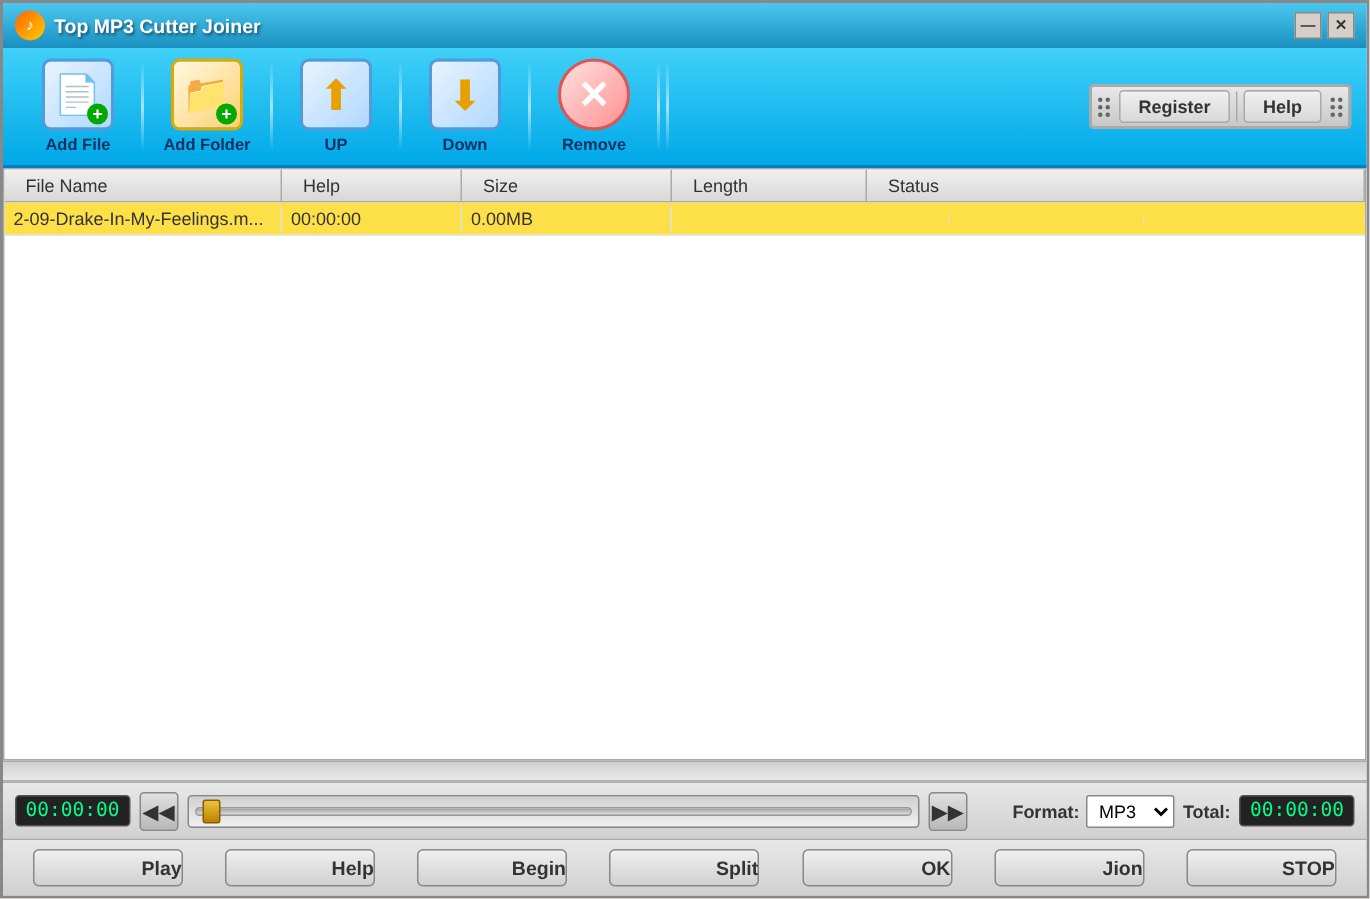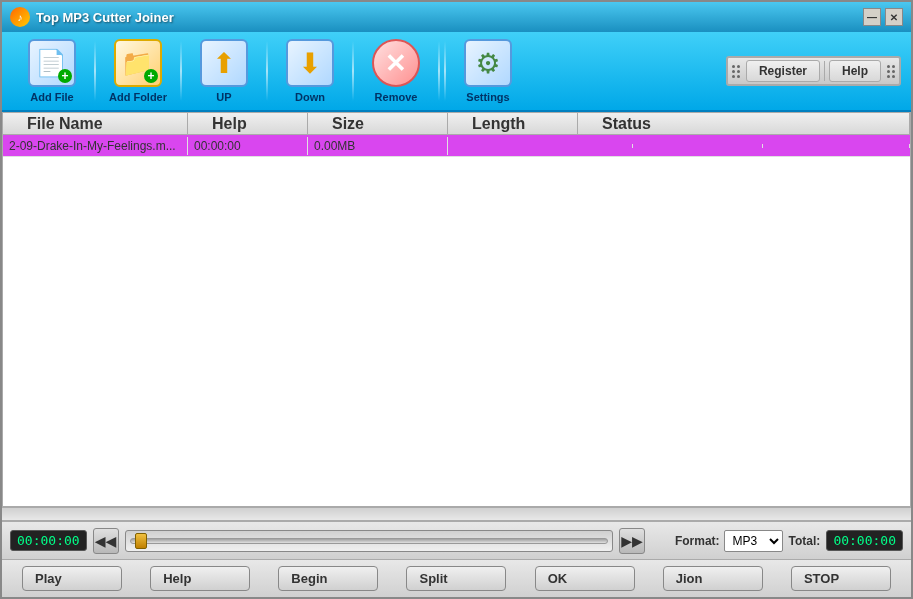--- a/index.html
+++ b/index.html
@@ -326,23 +326,23 @@
     }
     .table-header {
       display: flex;
       background: linear-gradient(to bottom, #f0f0f0, #d8d8d8);
       border-bottom: 1px solid #aaa;
       height: 22px;
       flex-shrink: 0;
     }
     .th {
       border-right: 1px solid #aaa;
-      padding: 3px 24px;
-      font-size: 16px;
-      font-weight: bold;
+      padding: 3px 14px;
+      font-size: 12px;
+      font-weight: normal;
       color: #333;
       display: flex;
       align-items: center;
       overflow: hidden;
       white-space: nowrap;
     }
     .th-filename { width: 185px; }
     .th-time { width: 120px; }
     .th-size { width: 140px; }
     .th-begin-end { width: 185px; }
@@ -352,21 +352,21 @@
     .table-body {
       flex: 1;
       overflow-y: auto;
     }
     .table-row {
       display: flex;
       height: 22px;
       border-bottom: 1px solid #e0e0e0;
       align-items: center;
     }
-    .table-row.selected { background: #d946ef; }
+    .table-row.selected { background: #fde047; }
     .td {
       border-right: 1px solid #e0e0e0;
       padding: 2px 6px;
       font-size: 12px;
       color: #333;
       overflow: hidden;
       white-space: nowrap;
       display: flex;
       align-items: center;
     }
@@ -494,23 +494,23 @@
       align-items: center;
       justify-content: space-around;
       padding: 0 10px;
       gap: 8px;
       flex-shrink: 0;
     }
     .bottom-btn {
       background: linear-gradient(to bottom, #f0f0f0, #d0d0d0);
       border: 1px solid #888;
       border-radius: 4px;
-      padding: 4px 12px;
+      padding: 4px 0;
       width: 100px;
-      text-align: left;
+      text-align: right;
       cursor: pointer;
       font-size: 13px;
       font-weight: bold;
       color: #333;
     }
   </style>
 </head>
 <body>
 
 <div class="window">
@@ -546,24 +546,20 @@
       <div class="toolbar-icon icon-down"></div>
       <span class="toolbar-label">Down</span>
     </div>
     <div class="toolbar-divider"></div>
     <div class="toolbar-item">
       <div class="toolbar-icon icon-remove"></div>
       <span class="toolbar-label">Remove</span>
     </div>
     <div class="toolbar-divider"></div>
     <div class="toolbar-divider"></div>
-    <div class="toolbar-item">
-      <div class="toolbar-icon icon-settings"></div>
-      <span class="toolbar-label">Settings</span>
-    </div>
 
     <div class="toolbar-right">
       <div class="reg-help-bar">
         <div class="reg-help-dots">
           <div class="dot-row">
               <div class="dot"></div>
               <div class="dot"></div>
             </div>
           <div class="dot-row">
               <div class="dot"></div>

